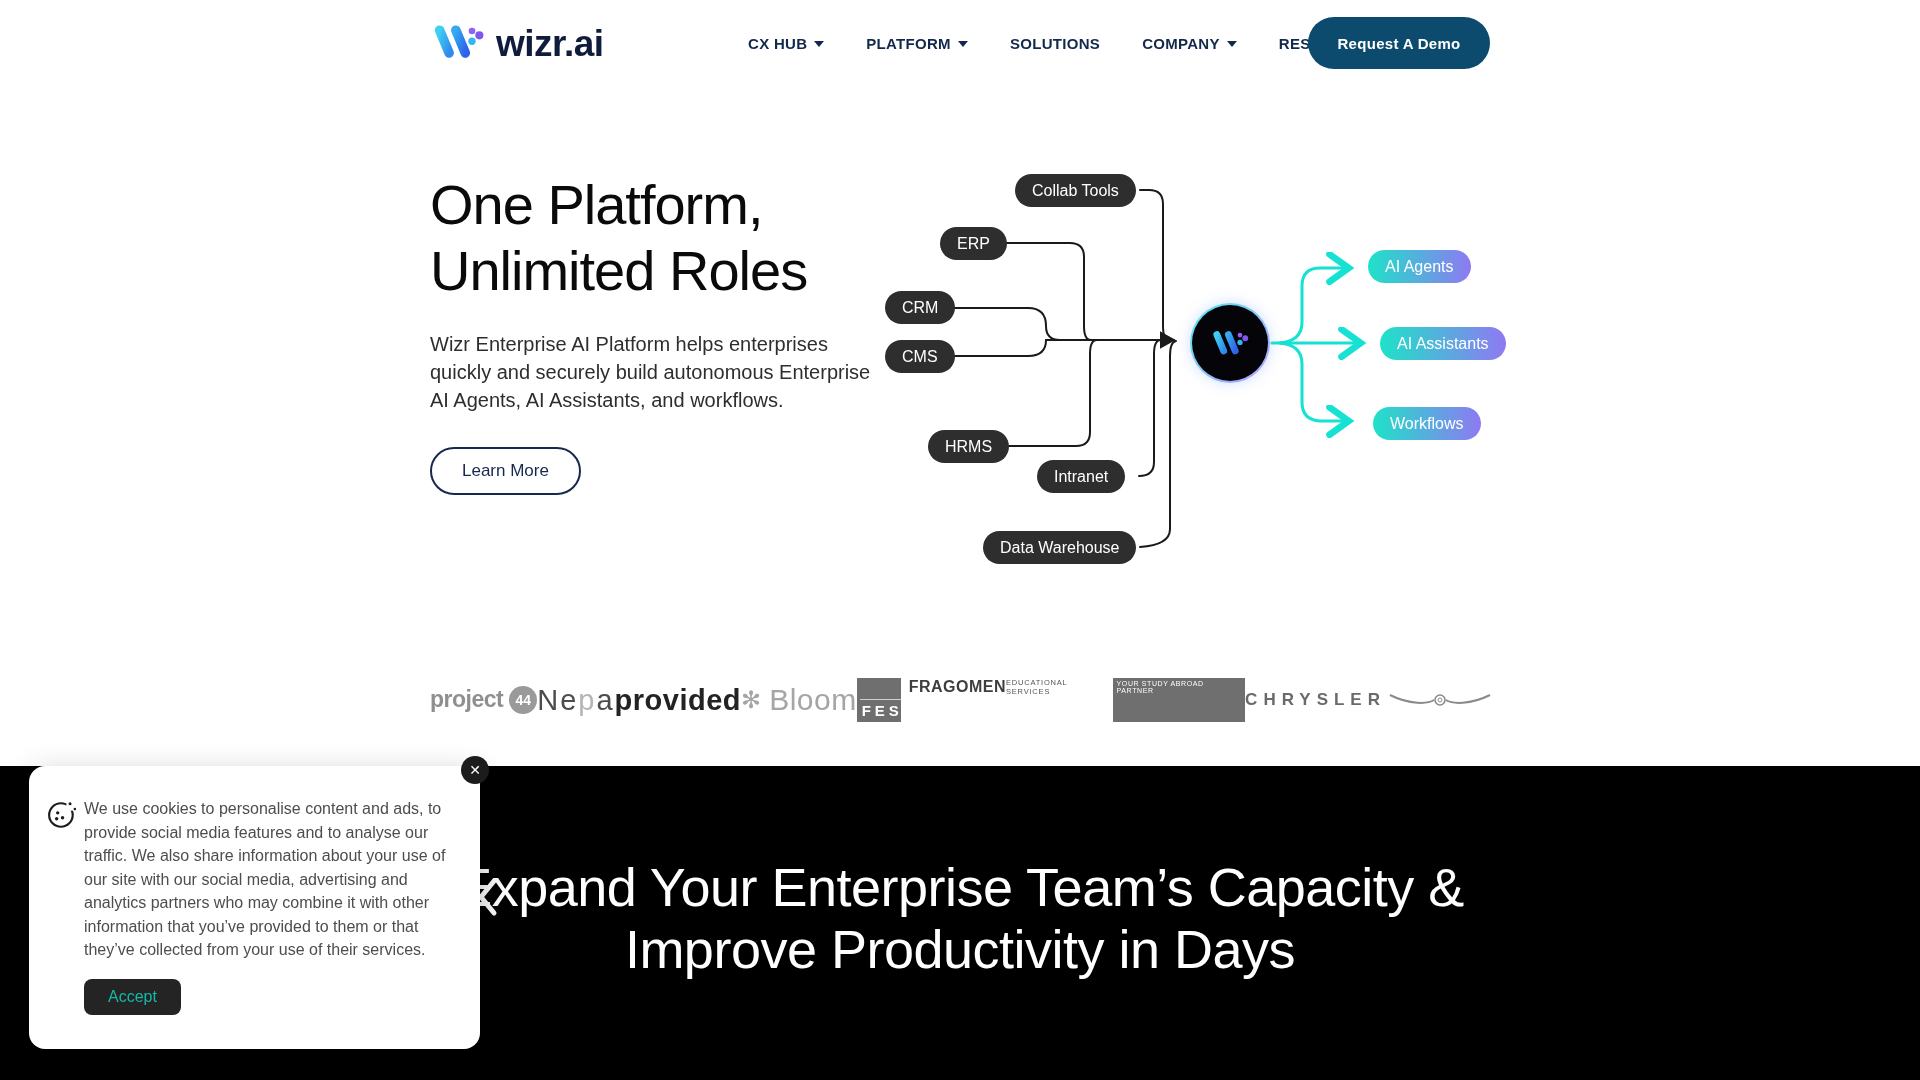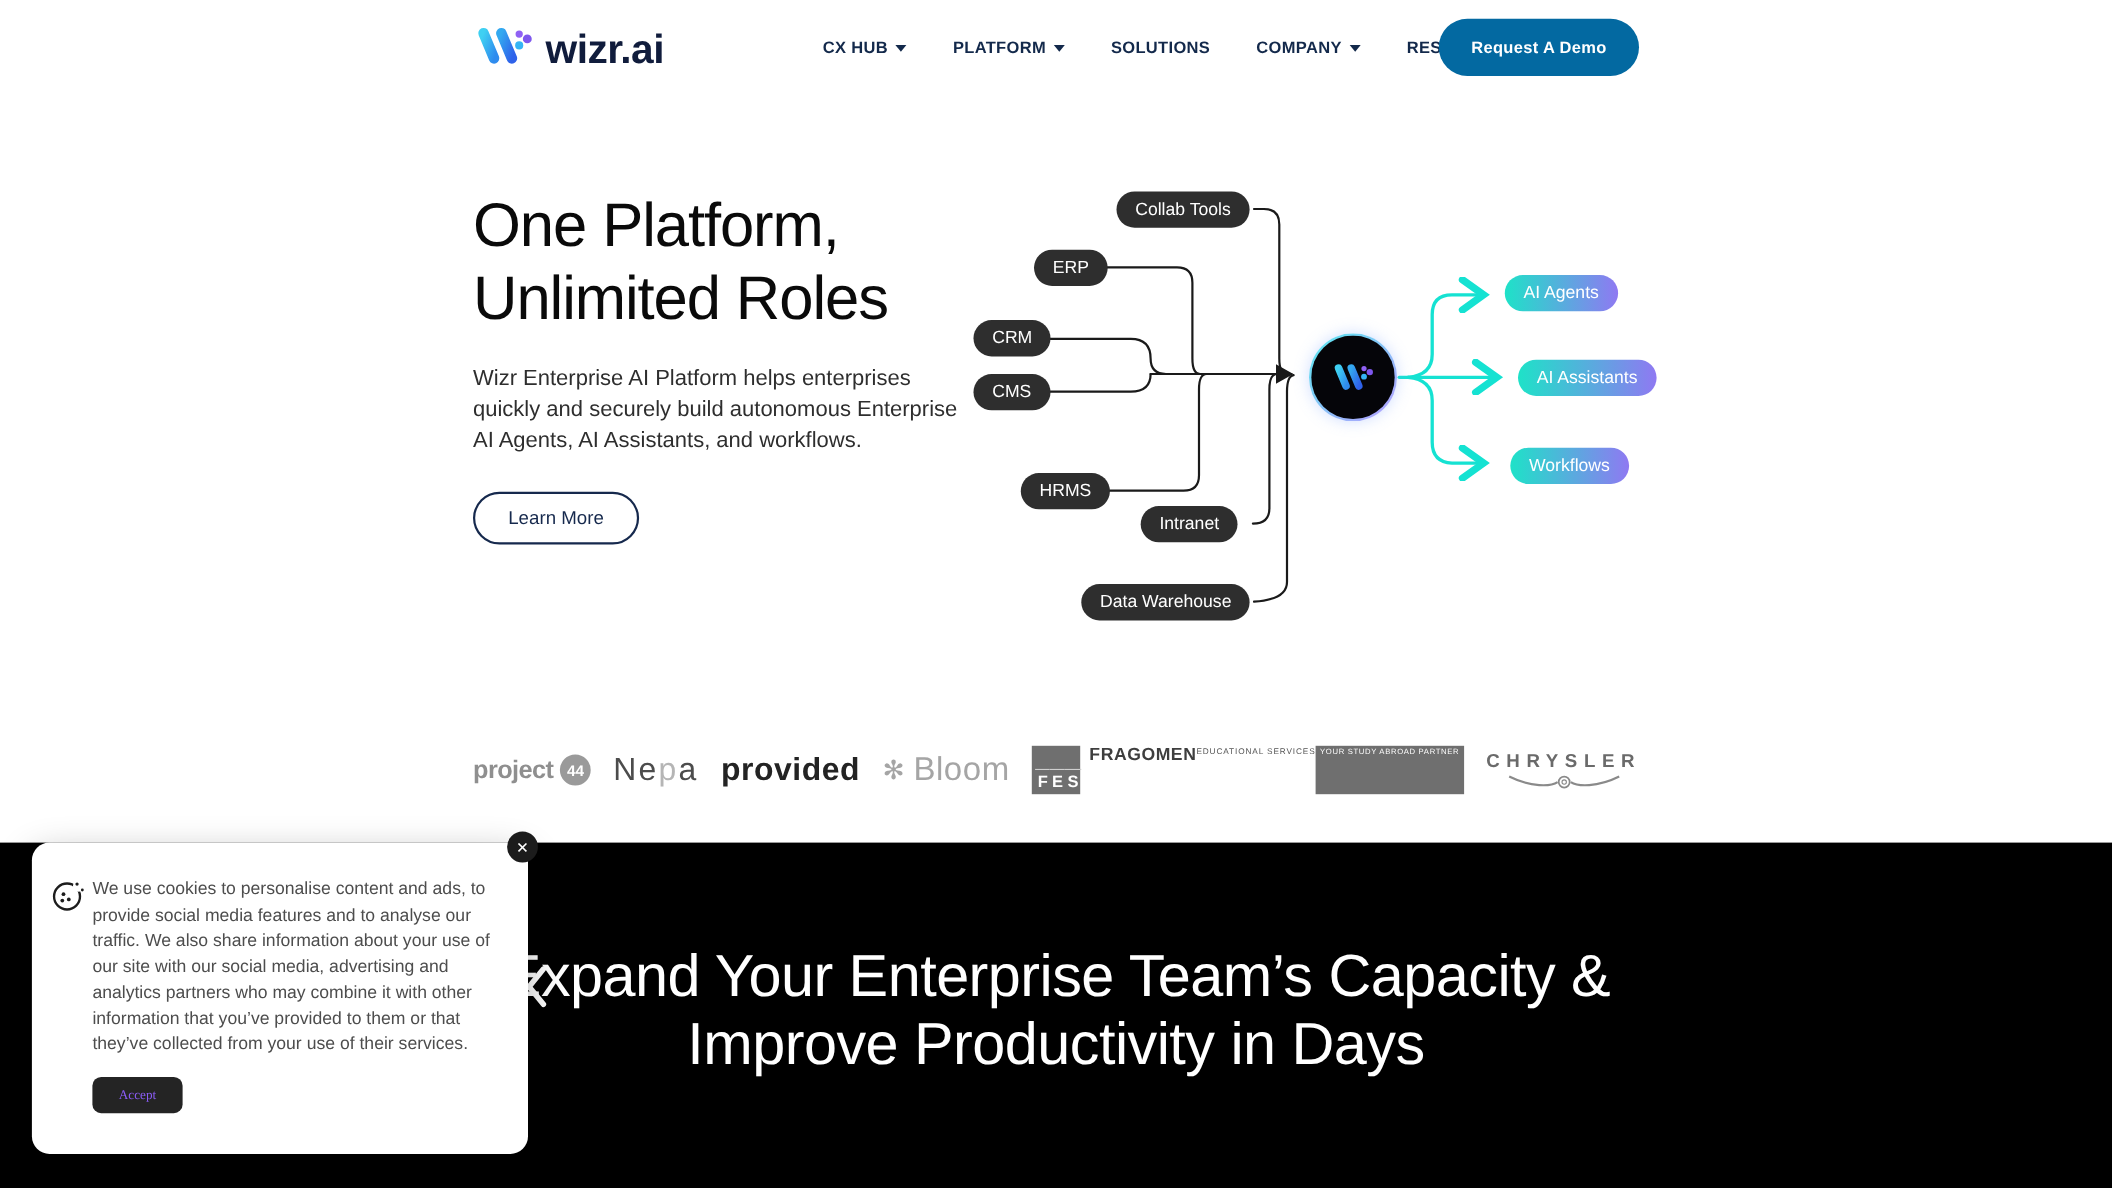--- a/index.html
+++ b/index.html
@@ -5,21 +5,21 @@
   * { margin:0; padding:0; box-sizing:border-box; }
   body { background:#ffffff; font-family:"Liberation Sans","DejaVu Sans",sans-serif; }
   .page { position:relative; width:1920px; height:1080px; background:#fff; overflow:hidden; }
 
   
   .brand { position:absolute; left:430px; top:20px; display:flex; align-items:center; gap:10px; cursor:pointer; }
   .brand-text { font-size:37px; font-weight:700; color:#101c3c; letter-spacing:-0.5px; }
   .nav { position:absolute; left:748px; top:0; height:86px; display:flex; align-items:center; gap:42px; }
   .nav-item { display:flex; align-items:center; gap:7px; font-size:15px; font-weight:700; color:#13294b; letter-spacing:0.3px; cursor:pointer; }
   .caret { width:0; height:0; border-left:5px solid transparent; border-right:5px solid transparent; border-top:6px solid #13294b; transform:translateY(1px); }
-  .demo-btn { position:absolute; left:1308px; top:17px; width:182px; height:52px; border-radius:26px; background:#0369a1; color:#fff; font-size:15px; font-weight:700; border:none; display:flex; align-items:center; justify-content:center; letter-spacing:0.3px; cursor:pointer; }
+  .demo-btn { position:absolute; left:1308px; top:17px; width:182px; height:52px; border-radius:26px; background:#0c4a6e; color:#fff; font-size:15px; font-weight:700; border:none; display:flex; align-items:center; justify-content:center; letter-spacing:0.3px; cursor:pointer; }
 
   
   .hero-title { position:absolute; left:430px; top:172px; font-size:56px; line-height:66px; font-weight:500; color:#0a0a0a; letter-spacing:-1px; }
   .hero-desc { position:absolute; left:430px; top:330px; width:446px; font-size:20px; line-height:28px; color:#2e2e2e; }
   .learn-btn { position:absolute; left:430px; top:447px; height:48px; padding:0 30px; border-radius:26px; border:2px solid #16294d; background:#fff; color:#16294d; font-size:17px; font-weight:500; display:flex; align-items:center; cursor:pointer; }
 
   
   .diagram { position:absolute; left:860px; top:130px; width:700px; height:480px; }
   .diagram svg.wires { position:absolute; left:0; top:0; z-index:1; }
   .dpill { position:absolute; z-index:2; height:33px; padding:0 17px; border-radius:17px; background:#2e2e2e; color:#fff; font-size:16px; display:flex; align-items:center; white-space:nowrap; }
@@ -40,34 +40,34 @@
   .bloom { display:flex; align-items:center; gap:8px; color:#a5a5a5; }
   .bloom-flower { font-size:24px; }
   .bloom-text { font-size:30px; font-weight:400; letter-spacing:0.5px; }
   .fes { display:flex; align-items:stretch; gap:8px; }
   .fes-grid { width:44px; height:44px; background:#6f6f6f; display:flex; align-items:flex-end; justify-content:space-around; padding:3px; }
   .fes-grid span { color:#fff; font-size:15px; font-weight:700; border-top:1px solid #cfcfcf; padding:2px 2px 0 2px; }
   .fes-txt { display:flex; flex-direction:row; justify-content:space-between; }
   .fes-title { font-size:16px; font-weight:700; color:#3e3e3e; letter-spacing:0.5px; }
   .fes-sub { font-size:7.5px; color:#555; letter-spacing:0.8px; }
   .fes-tag { font-size:7px; color:#fff; background:#6f6f6f; padding:2px 4px; letter-spacing:0.6px; width:fit-content; }
-  .chrysler { display:flex; flex-direction:column; align-items:center; gap:2px; }
+  .chrysler { display:flex; align-items:center; gap:2px; }
   .chrysler-text { font-size:17px; font-weight:700; color:#6a6a6a; letter-spacing:6px; }
 
   
   .black-section { position:absolute; left:0; top:766px; width:1920px; height:314px; background:#000; }
   .s2-title { position:absolute; left:0; top:90px; width:1920px; text-align:center; color:#fff; font-size:54px; line-height:62px; font-weight:500; letter-spacing:-0.5px; }
   .carousel-prev { position:absolute; left:472px; top:110px; width:30px; height:44px; background:none; border:none; cursor:pointer; }
 
   
   .cookie-card { position:absolute; left:29px; top:766px; width:451px; height:283px; background:#fff; border-radius:16px; box-shadow:0 12px 34px rgba(0,0,0,.3); z-index:10; }
   .cookie-close { position:absolute; left:432px; top:-10px; width:28px; height:28px; border-radius:50%; background:#1c1c1c; color:#fff; border:none; font-size:14px; display:flex; align-items:center; justify-content:center; cursor:pointer; z-index:11; }
   .cookie-icon { position:absolute; left:18px; top:34px; }
   .cookie-text { position:absolute; left:55px; top:31px; width:366px; font-size:16px; line-height:23.5px; color:#4d4d4d; }
-  .accept-btn { position:absolute; left:55px; top:213px; padding:9px 24px; border-radius:8px; background:#242424; color:#8b5cf6; font-size:12px; border:none; cursor:pointer;font-family:Liberation Serif, serif; }
+  .accept-btn { position:absolute; left:55px; top:213px; padding:9px 24px; border-radius:8px; background:#242424; color:#14b8a6; font-size:16px; border:none; cursor:pointer; }
 </style>
 </head>
 <body>
 
 <div class="page">
 
   <div class="brand">
     <span>
       <svg width="56" height="44" viewBox="0 0 76 52">
         <defs>

